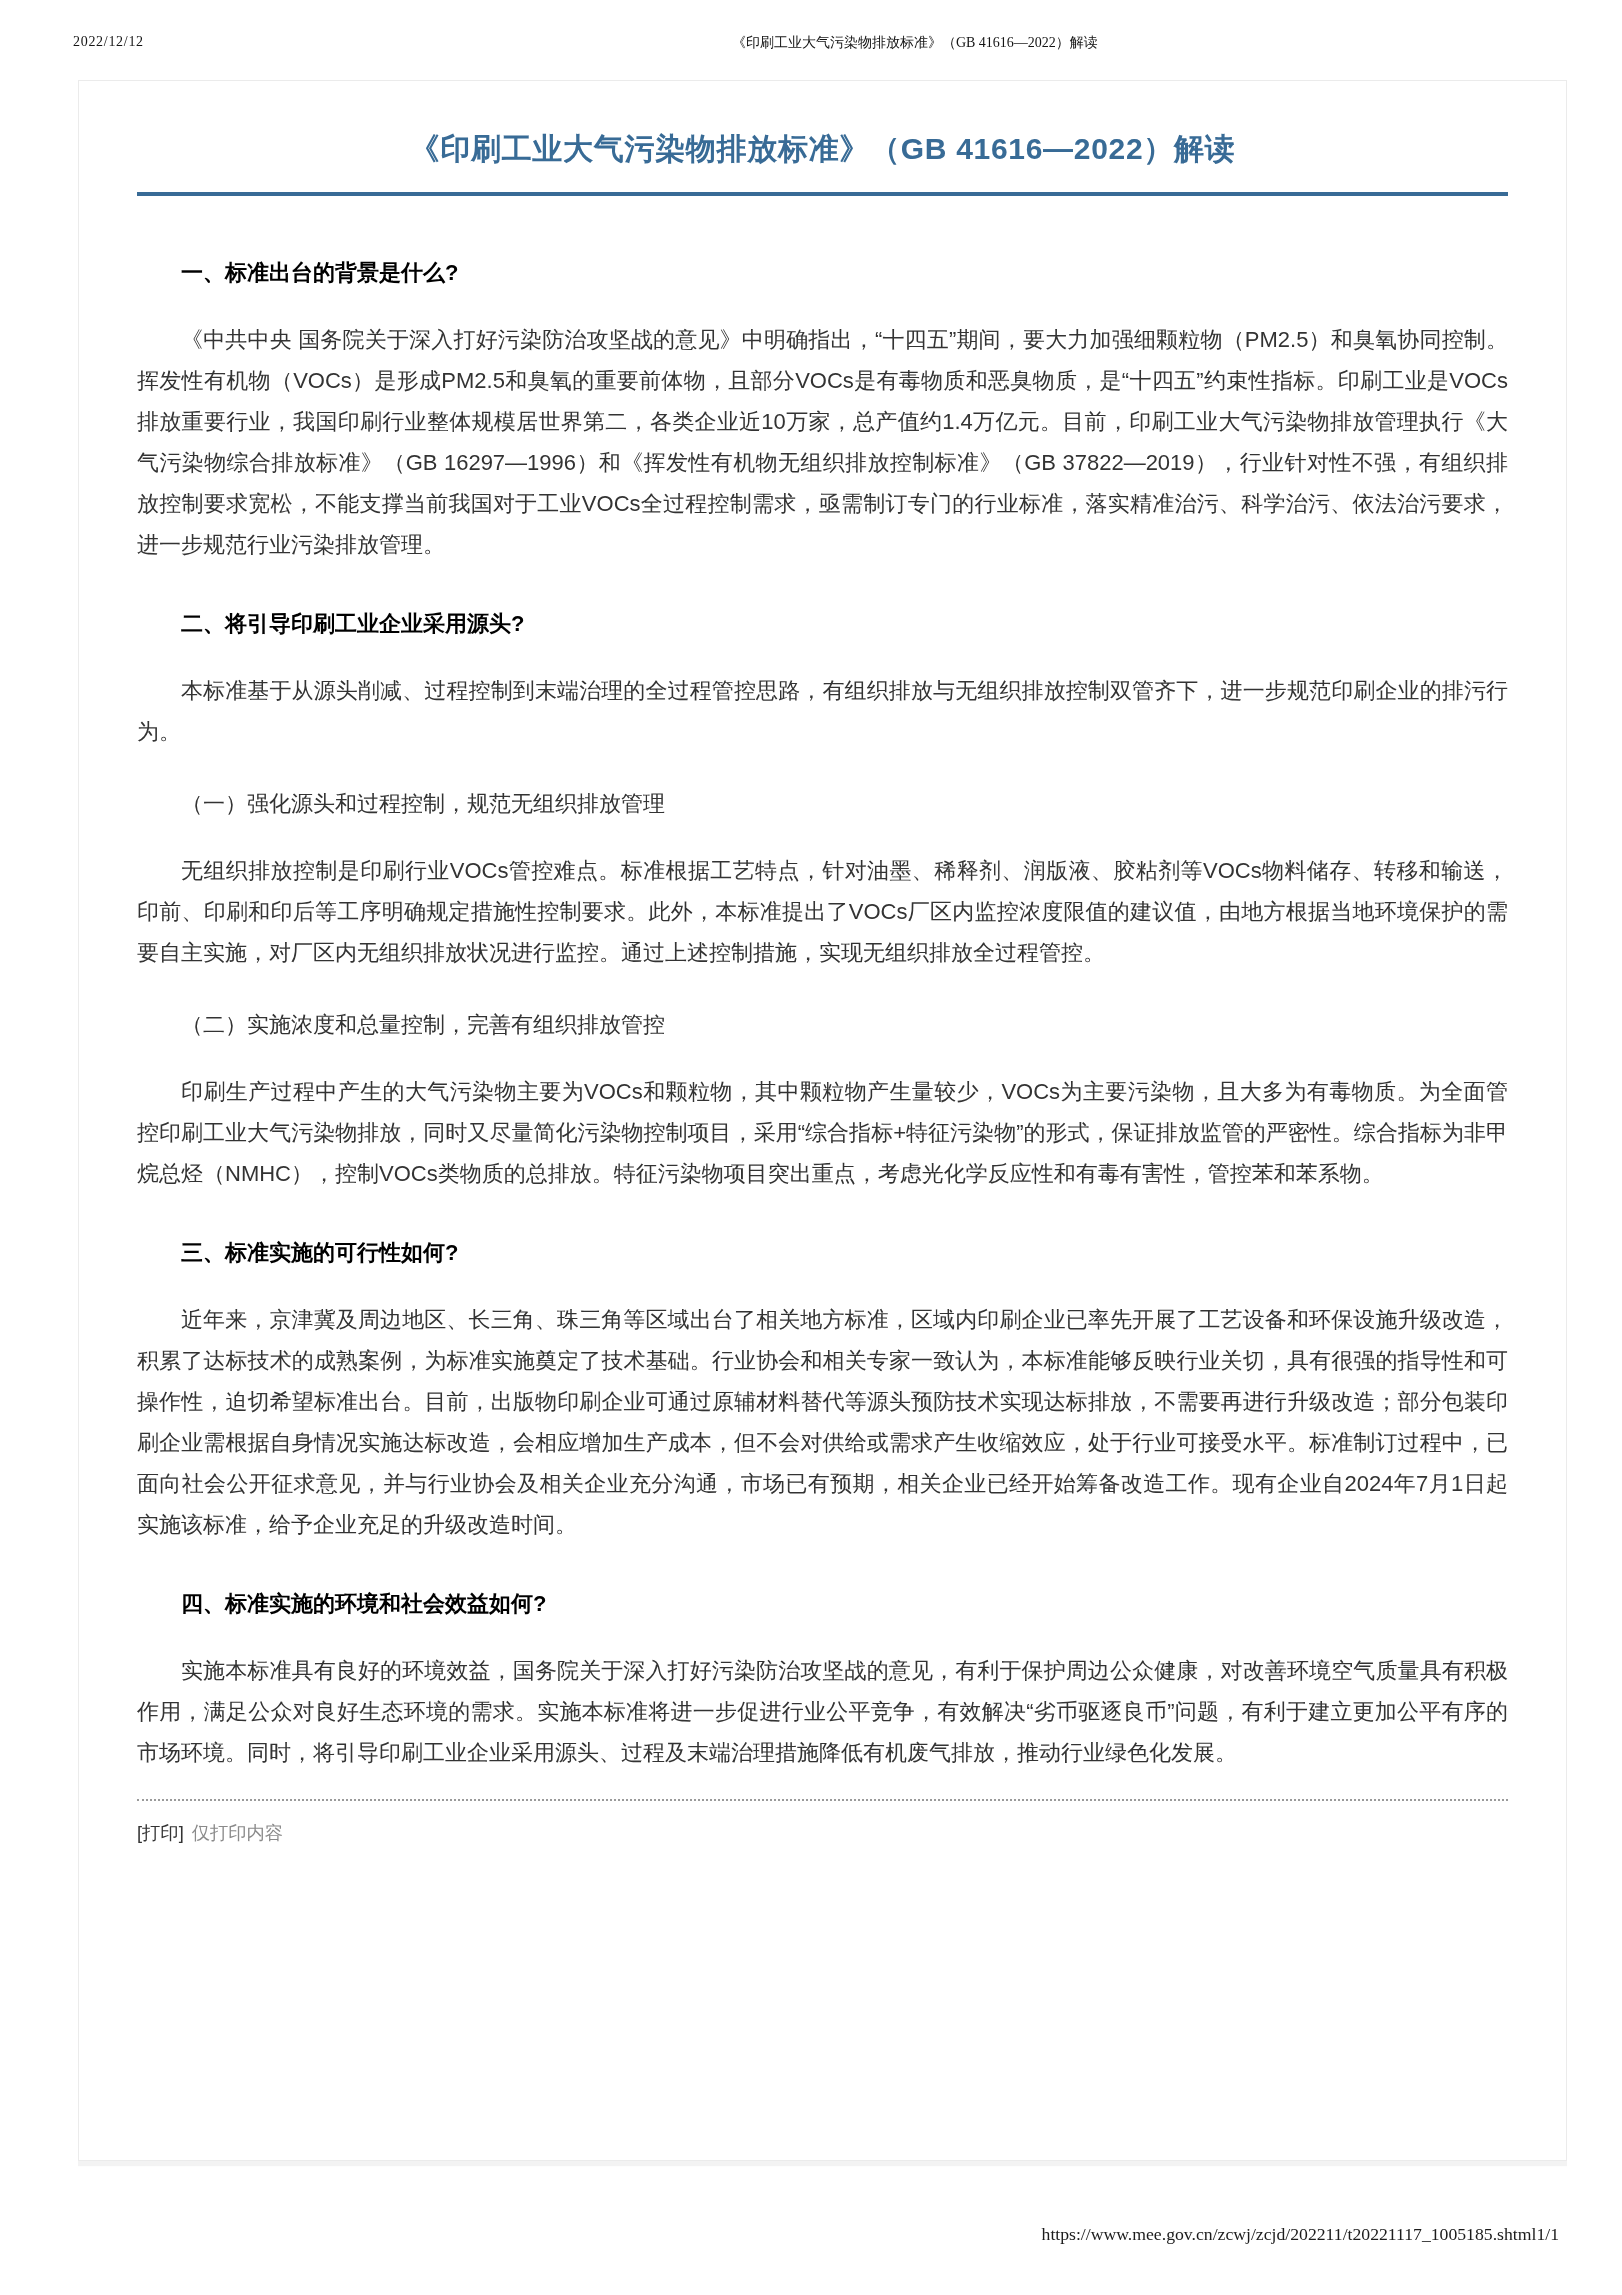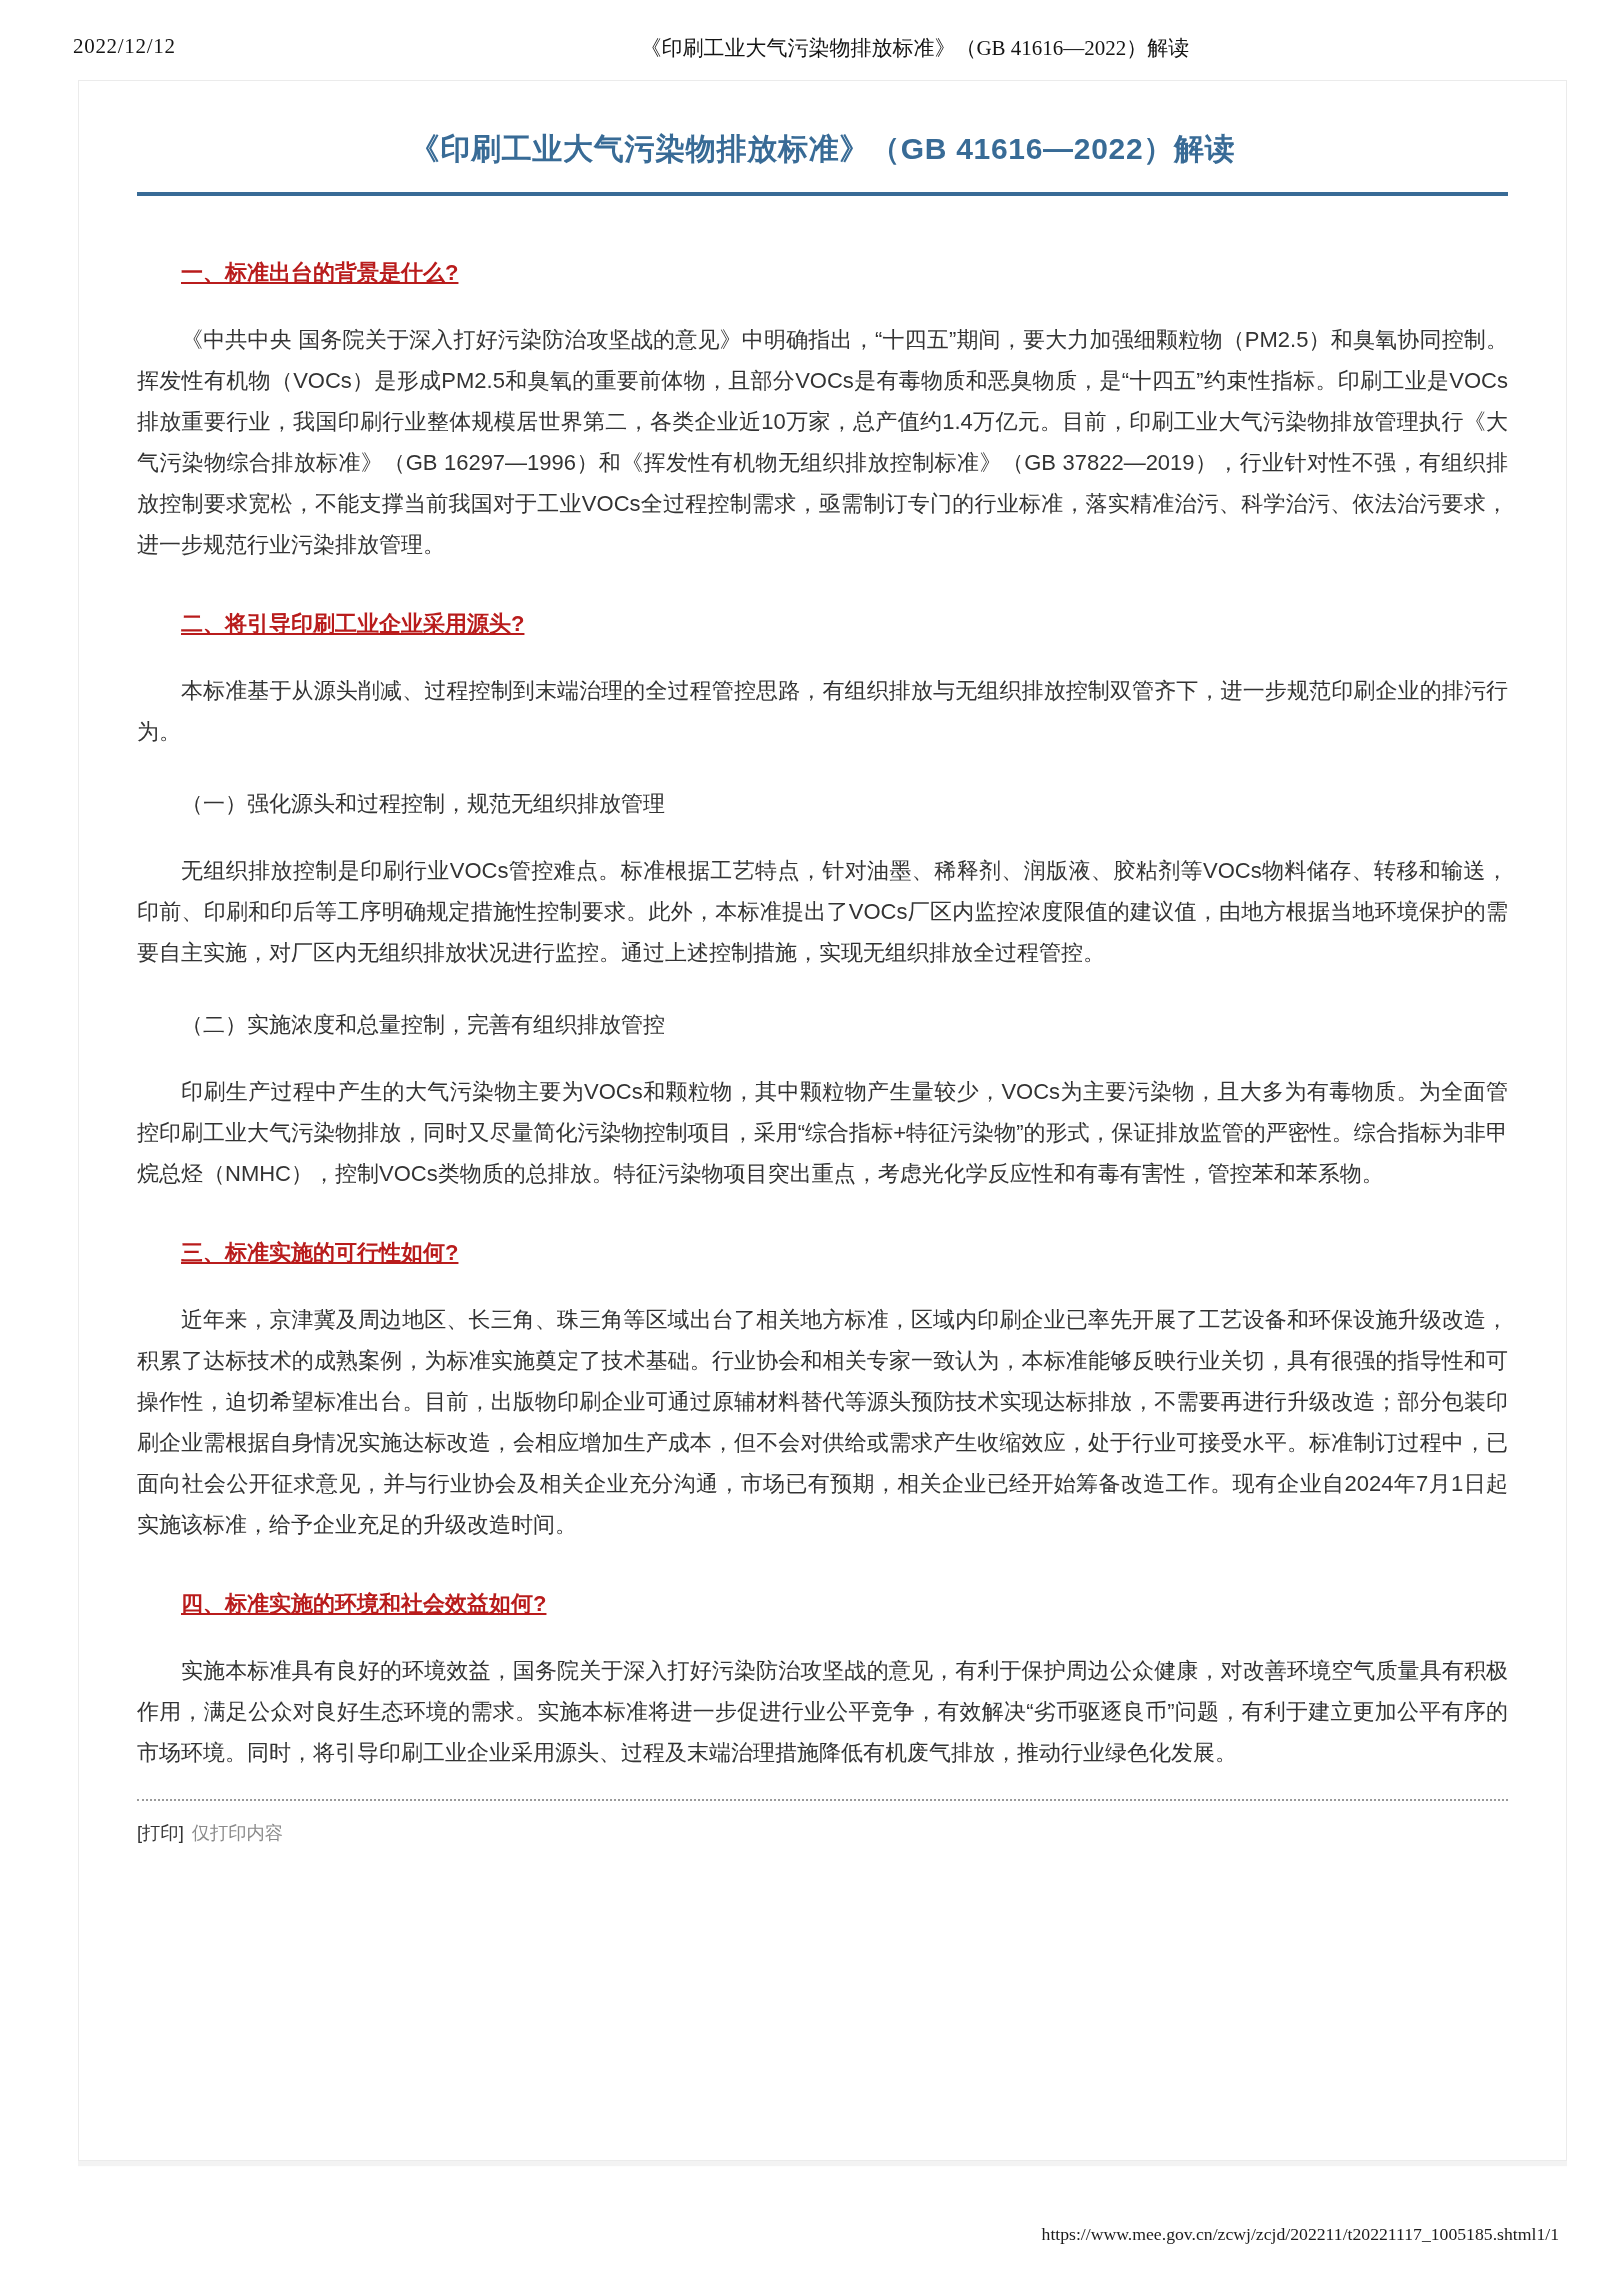--- a/index.html
+++ b/index.html
@@ -8,21 +8,21 @@
     background:#ffffff;
     position:relative;
     font-family:"Liberation Sans", sans-serif;
     color:#333;
     overflow:hidden;
   }
 
   
   .print-header {
     position:absolute; top:34px; left:73px; right:73px; height:29px;
-    font-size:21px; color:#141414;
+    font-size:14px; color:#141414;
   }
   .ph-date {
     position:absolute; left:0; top:0;
     font-family:"Liberation Serif", serif;
     letter-spacing:0.7px;
   }
   .ph-title {
     position:absolute; left:57%; top:0;
     transform:translateX(-50%);
     white-space:nowrap;
@@ -66,21 +66,21 @@
     margin-top:22px;
   }
 
   .article-body {
     font-size:22px;
     line-height:41px;
     text-align:justify;
     color:#333;
   }
   .article-body > div { text-indent:44px; }
-  .sec-heading { font-weight:bold; margin:38px 0 26px 0; color:#b91c1c;text-decoration:underline; }
+  .sec-heading { font-weight:bold; margin:38px 0 26px 0; color:#000000; }
   .sec-heading:first-child { margin-top:56px; }
   .sub-heading { margin:31px 0 26px 0; }
   .para { margin:0 0 26px 0; }
 
   .divider-dotted {
     border:none;
     border-top:2.6px dotted #9a9a9a;
     margin:0;
   }
 

